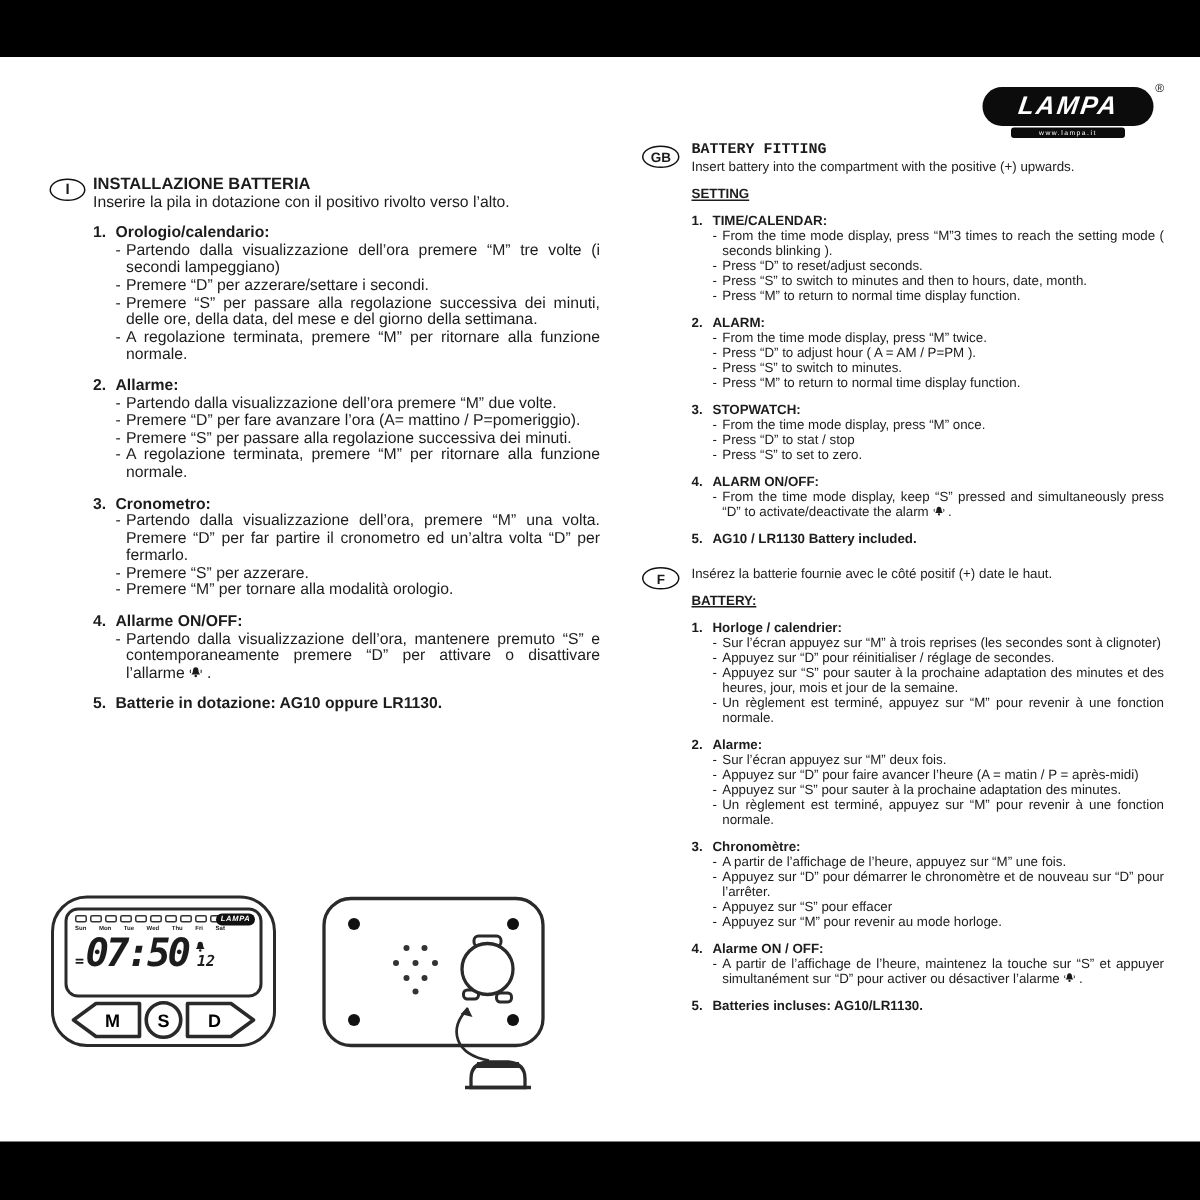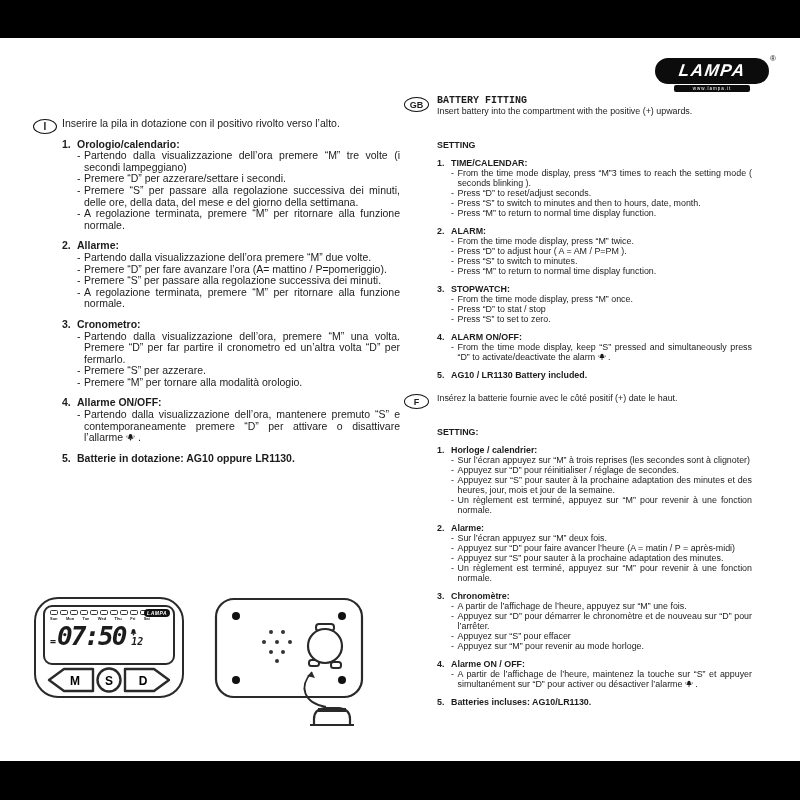--- a/index.html
+++ b/index.html
@@ -12,38 +12,38 @@
   
   .brand{position:absolute;left:655px;top:58px;width:114px;}
   .brand-box{background:#0c0c0c;border-radius:13px;height:26px;display:flex;align-items:center;justify-content:center;}
   .brand-name{color:#fff;font-weight:bold;font-style:italic;font-size:17px;letter-spacing:1.5px;transform:skewX(-8deg);}
   .brand-reg{position:absolute;right:-7px;top:-4px;font-size:8px;color:#111;}
   .brand-url-bar{margin:1px auto 0;width:76px;background:#0c0c0c;color:#fff;font-size:4.5px;text-align:center;border-radius:2px;padding:1px 0;letter-spacing:1px;}
 
   
   .col{position:absolute;}
   .col-left{left:33px;top:118px;width:367px;font-size:10.5px;line-height:11.6px;}
-  .col-right{left:404px;top:96px;width:348px;font-size:8.9px;line-height:10px;}
+  .col-right{left:428px;top:96px;width:348px;font-size:8.9px;line-height:10px;}
 
   .lang-section{position:relative;}
   .col-left .lang-section{padding-left:29px;}
   .col-right .lang-section{padding-left:33px;}
   .col-right .lang-section + .lang-section{margin-top:13px;}
 
   .badge{position:absolute;left:0;top:1px;border:1.6px solid #111;border-radius:50%;
          display:flex;align-items:center;justify-content:center;font-weight:bold;background:#fff;}
   .col-left .badge{width:22px;height:13px;font-size:10px;}
   .col-right .badge{width:23px;height:13px;font-size:9px;}
 
   .sec-title{font-weight:bold;}
   .col-left .sec-title{font-size:11px;}
   .col-right .sec-title{font-size:10px;font-family:Liberation Mono, monospace;}
   .sec-intro{text-align:justify;}
   .sec-sub{font-weight:bold;margin-top:9px;}
-  .col-right .sec-sub{margin-top:24px;}
+  .col-right .sec-sub{margin-top:8px;text-decoration:underline;}
 
   .items{margin-top:1px;}
   .item{margin-top:9px;}
   .col-right .item{margin-top:8px;}
   .item-head{font-weight:bold;display:flex;}
   .item-num{flex:none;}
   .col-left .item-num{width:15px;}
   .col-right .item-num{width:14px;}
   .bullets{padding-left:15px;}
   .col-right .bullets{padding-left:14px;}
@@ -81,20 +81,21 @@
   <div class="brand-box">
     <span class="brand-name">LAMPA</span>
   </div>
   <span class="brand-reg">®</span>
   <div class="brand-url-bar">www.lampa.it</div>
 </div>
 
 <div class="col col-left">
   <div class="lang-section">
     <span class="badge">I</span>
+    <div class="sec-title">INSTALLAZIONE BATTERIA</div>
     <div class="sec-intro">Inserire la pila in dotazione con il positivo rivolto verso l’alto.</div>
     <div class="items">
         <div class="item">
           <div class="item-head">
             <span class="item-num">1.</span>
             <span class="item-title">Orologio/calendario:</span>
           </div>
           <div class="bullets">
             <div class="bullet">
               <span class="dash">-</span>
@@ -279,21 +280,21 @@
           <div class="item-head">
             <span class="item-num">5.</span>
             <span class="item-title">  AG10 / LR1130 Battery included.</span>
           </div>
         </div>
       </div>
   </div>
   <div class="lang-section">
     <span class="badge">F</span>
     <div class="sec-intro">Insérez la batterie fournie avec le côté positif (+) date le haut.</div>
-    <div class="sec-sub">SETTING:</div>
+    <div class="sec-sub">BATTERY:</div>
     <div class="items">
         <div class="item">
           <div class="item-head">
             <span class="item-num">1.</span>
             <span class="item-title">Horloge / calendrier:</span>
           </div>
           <div class="bullets">
             <div class="bullet">
               <span class="dash">-</span>
               <span class="btxt">Sur l’écran appuyez sur “M” à trois reprises (les secondes sont à clignoter)</span>

